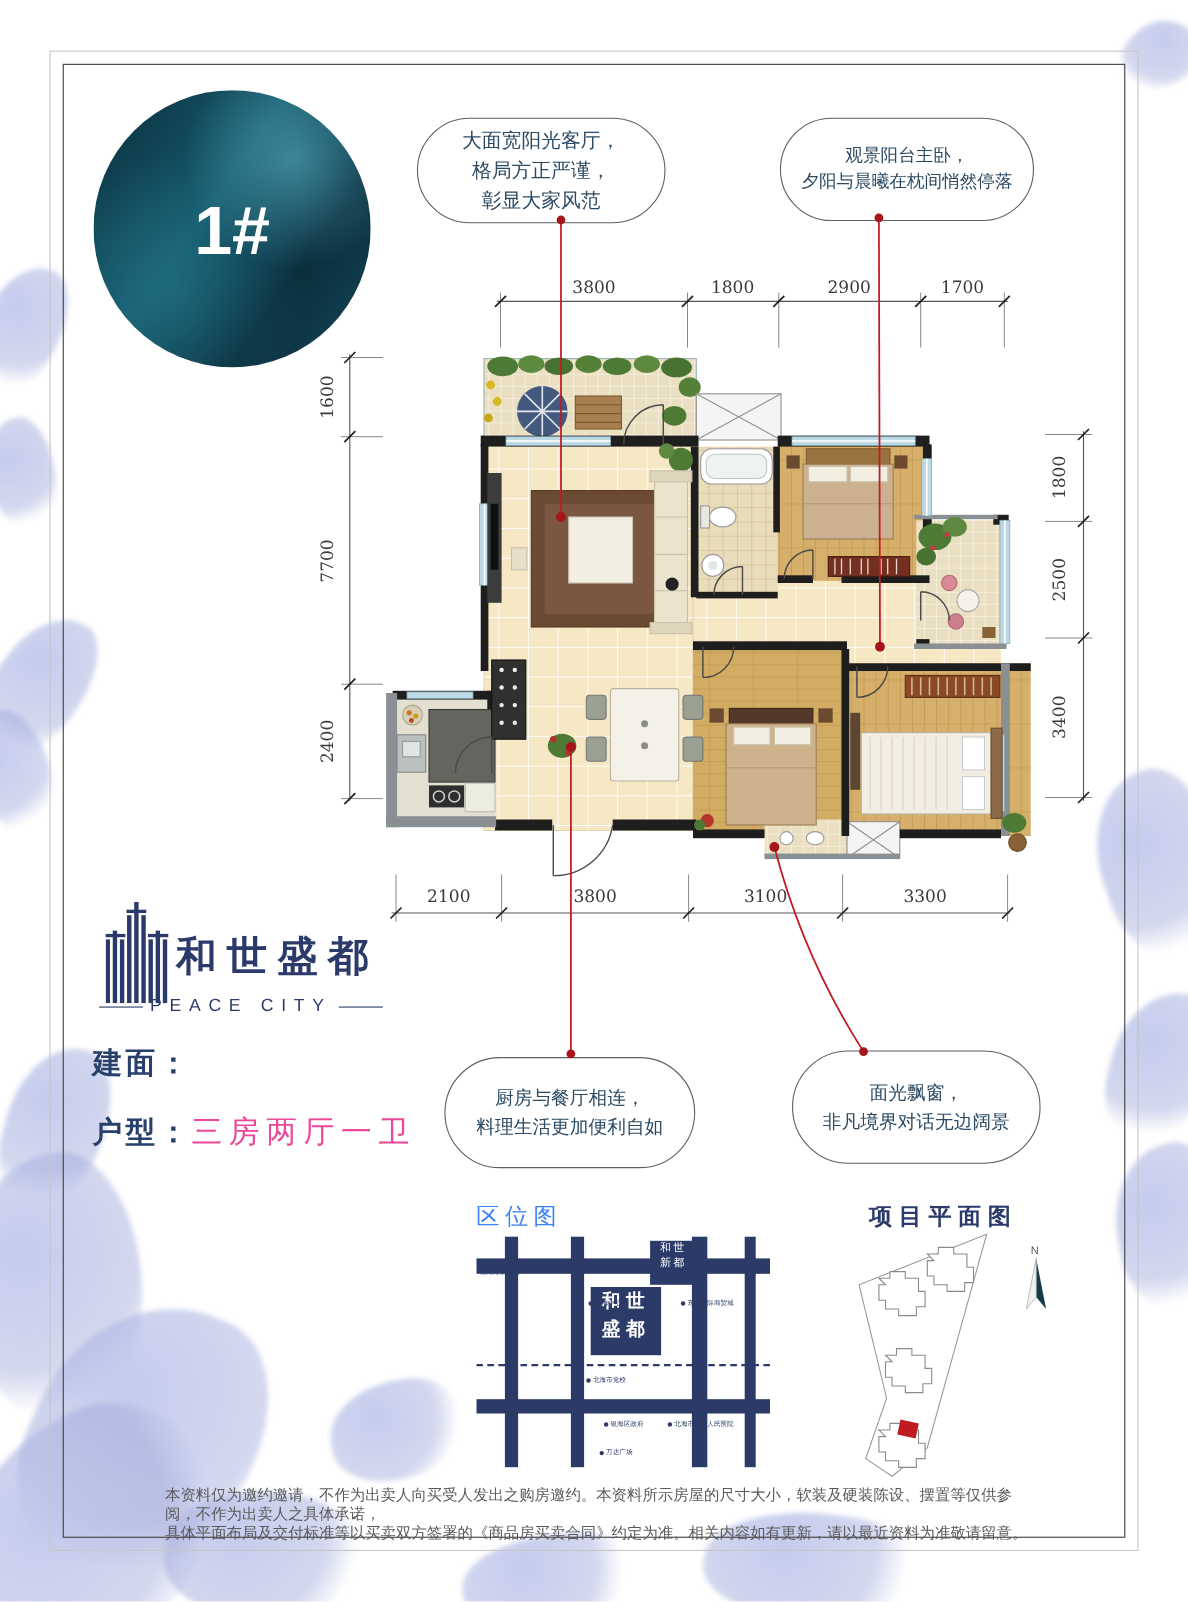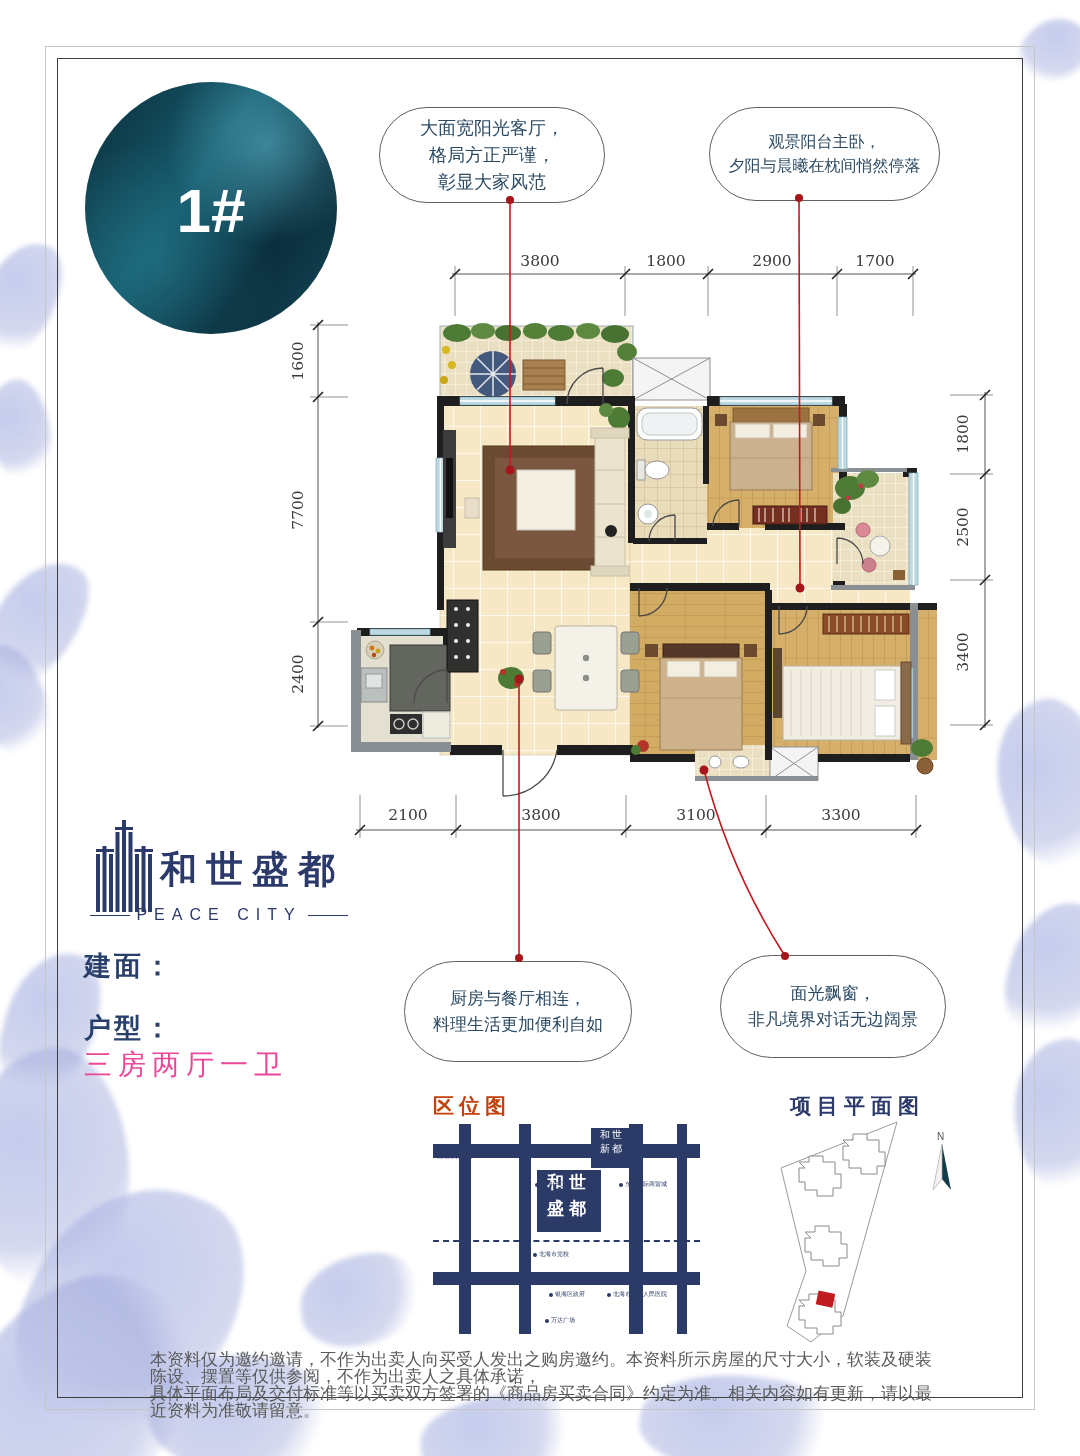--- a/index.html
+++ b/index.html
@@ -35,40 +35,40 @@
   .plan{left:345px;top:318px;z-index:2;}
   .overlay{left:0;top:0;z-index:5;pointer-events:none;}
   
   .logo-mark{left:96px;top:820px;z-index:2;}
   .logo-name{left:160px;top:845px;font-size:37px;font-weight:bold;color:#2b3a6b;letter-spacing:9px;z-index:2;text-align:right;}
   .logo-en{left:90px;top:906px;width:258px;display:flex;align-items:center;z-index:2;color:#2b3a6b;}
   .logo-en .dash{flex:1;border-top:1.6px solid #2b3a6b;}
   .logo-en .txt{font-size:16px;letter-spacing:7px;padding:0 6px;white-space:nowrap;}
   .spec{z-index:2;display:flex;align-items:baseline;color:#28406b;}
   .spec-area{left:84px;top:948px;gap:25px;}
-  .spec-type{left:84px;top:1010px;flex-direction:column;}
+  .spec-type{left:84px;top:1010px;}
   .spec .lbl{font-size:27px;font-weight:bold;letter-spacing:3px;}
   .spec .val{font-size:32px;letter-spacing:1px;}
   .spec-type .val{font-size:28px;letter-spacing:6px;color:#ec4899;}
   
-  .map-title{left:433px;top:1092px;font-size:21px;font-weight:bold;color:#c2410c;letter-spacing:5px;z-index:2;}
+  .map-title{left:433px;top:1092px;font-size:21px;font-weight:normal;color:#3b82f6;letter-spacing:5px;z-index:2;}
   .lmap{left:433px;top:1124px;width:267px;height:210px;background:#fff;z-index:2;overflow:hidden;}
   .street{position:absolute;background:#2b3a66;}
   .dashed-road{position:absolute;left:0;width:267px;border-top:2px dashed #2b3a66;}
   .brandbox{position:absolute;background:#2b3a66;color:#fff;display:flex;flex-direction:column;
             align-items:center;justify-content:flex-start;text-align:center;}
   .brand-sister{left:158px;top:4px;width:42px;height:40px;font-size:10px;line-height:1.4;letter-spacing:2px;}
   .brand-main{left:104px;top:46px;width:64px;height:62px;font-size:17px;font-weight:bold;line-height:1.5;letter-spacing:5px;}
   .poi{position:absolute;color:#2b3a66;font-size:6px;white-space:nowrap;display:flex;align-items:center;gap:2px;}
   .poi .dot{width:4px;height:4px;border-radius:50%;background:#2b3a66;flex:none;}
   
   .site-title{left:790px;top:1092px;font-size:21px;font-weight:bold;color:#2b3a6b;letter-spacing:6px;z-index:2;}
   .site{left:765px;top:1116px;z-index:2;}
   
-  .disclaimer{left:150px;top:1351px;width:784px;font-size:17px;line-height:17px;color:#5a5a5a;z-index:2;}
+  .disclaimer{left:150px;top:1351px;width:784px;font-size:14px;line-height:17px;color:#5a5a5a;z-index:2;}
 </style>
 </head>
 <body>
 
 <div class="petal" style="left:-15px;top:240px;width:70px;height:120px;transform:rotate(20deg);"></div>
 <div class="petal" style="left:-10px;top:380px;width:60px;height:100px;transform:rotate(-15deg);"></div>
 <div class="petal" style="left:-5px;top:555px;width:80px;height:140px;transform:rotate(30deg);"></div>
 <div class="petal" style="left:-25px;top:645px;width:70px;height:110px;transform:rotate(-25deg);"></div>
 <div class="petal" style="left:5px;top:950px;width:90px;height:150px;transform:rotate(15deg);"></div>
 <div class="petal" style="left:-30px;top:1050px;width:160px;height:240px;transform:rotate(-10deg);"></div>

